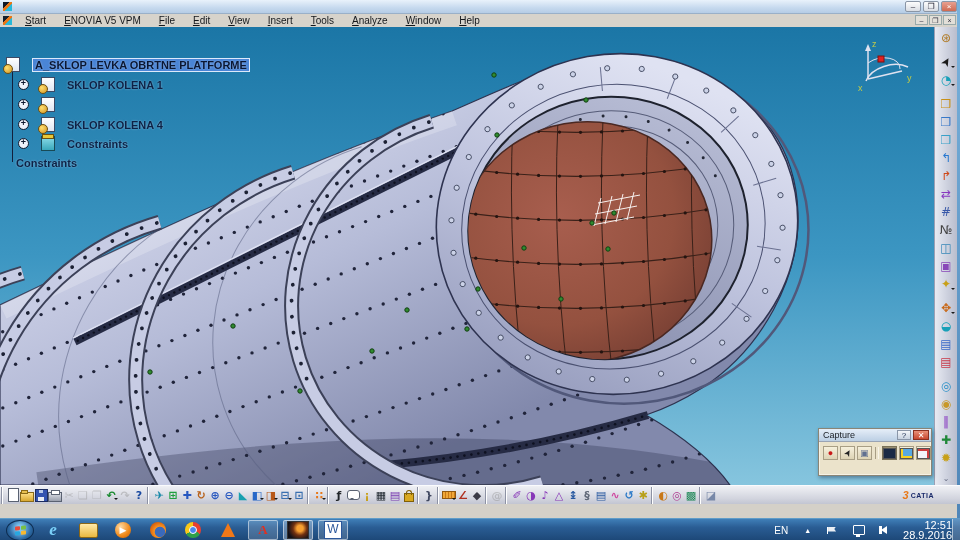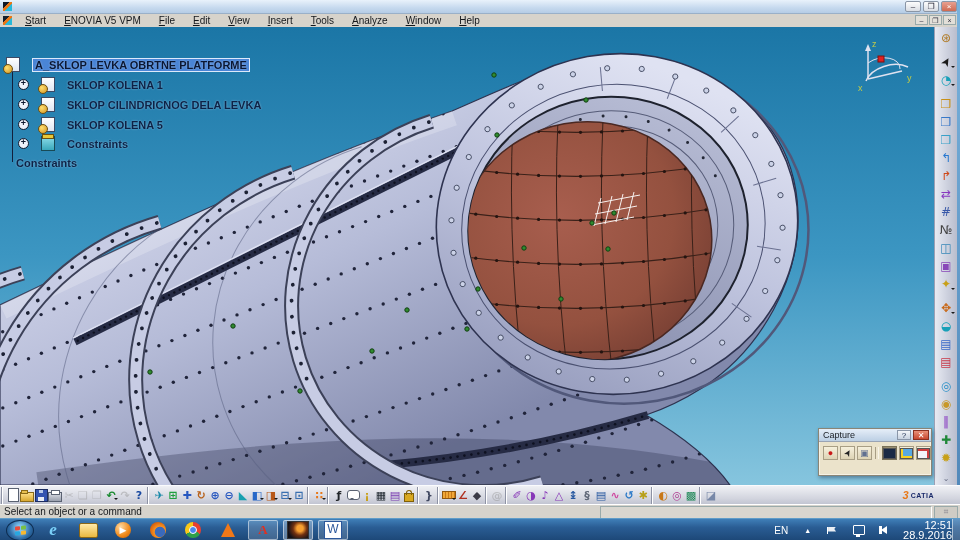--- a/index.html
+++ b/index.html
@@ -1070,26 +1070,25 @@
           <span class="t-label sel">A_SKLOP LEVKA OBRTNE PLATFORME</span>
         </div>
         <div class="t-row" style="top: 20px; left: 14px;">
           <span class="t-exp">+</span>
           <span class="t-ico"></span>
           <span class="t-label">SKLOP KOLENA 1</span>
         </div>
         <div class="t-row" style="top: 40px; left: 14px;">
           <span class="t-exp">+</span>
           <span class="t-ico"></span>
-          <span class="t-label">SKLOP CILINDRICNOG DELA LEVKA</span>
         </div>
         <div class="t-row" style="top: 60px; left: 14px;">
           <span class="t-exp">+</span>
           <span class="t-ico"></span>
-          <span class="t-label">SKLOP KOLENA 5</span>
+          <span class="t-label">SKLOP KOLENA 4</span>
         </div>
         <div class="t-row" style="top: 79px; left: 14px;">
           <span class="t-exp">+</span>
           <span class="t-ico constraints"></span>
           <span class="t-label">Constraints</span>
         </div>
         <div class="t-row" style="top: 98px; left: 12px;">
           <span class="t-label">Constraints</span>
         </div>
       </div>
@@ -1363,25 +1362,20 @@
             <span style="color: rgb(120, 136, 168); font-weight: bold;">◪</span>
           </span>
         </span>
       </span>
   <span id="catia-logo">
     <span class="swoosh">3</span>
     <span class="word">CATIA</span>
   </span>
 </div>
 
-<div id="statusbar">
-  <span id="status-msg">Select an object or a command</span>
-  <span id="status-field"></span>
-  <span id="status-box">⌗</span>
-</div>
 
 <div id="taskbar">
   <div id="start-orb">
     <span class="orbflag">
       <i style="background:#e84c3c"></i>
           <i style="background:#7ac143"></i>
       <i style="background:#28a8e0"></i>
           <i style="background:#f8b830"></i>
     </span>
   </div>

